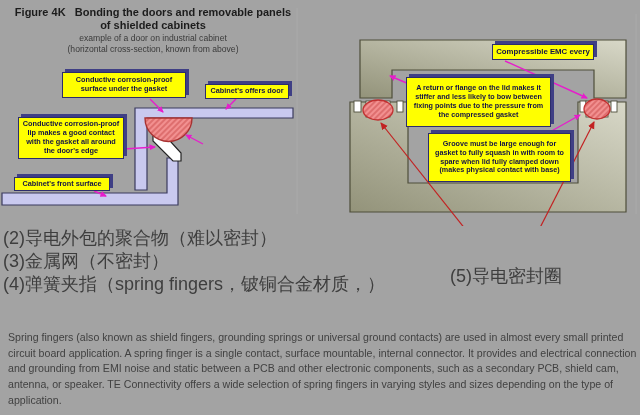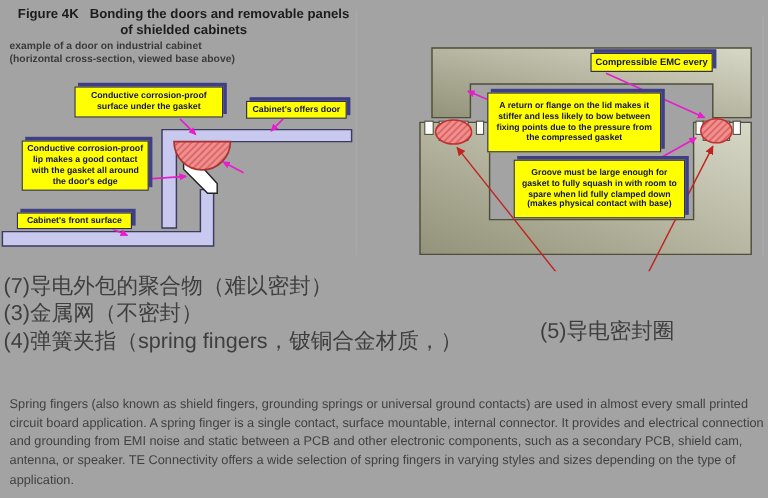--- a/index.html
+++ b/index.html
@@ -7,21 +7,21 @@
         font-family:"Liberation Sans",sans-serif;overflow:hidden;}
   .diagram-svg{position:absolute;left:0;top:0;}
   .lbl{position:absolute;background:#ffff00;border:1px solid #2d2d6b;
        box-shadow:3px -3px 0 #3f3f85;color:#131347;font-weight:bold;
        font-size:7.3px;line-height:1.22;text-align:center;
        display:flex;align-items:center;justify-content:center;
        padding:1px 2px;box-sizing:border-box;}
   .lbl.wide{font-size:7.2px;}
   .ftitle{position:absolute;text-align:center;font-weight:bold;
           font-size:11px;line-height:1.18;color:#1c1c1c;}
-  .fsub{position:absolute;font-weight:bold;
+  .fsub{position:absolute;text-align:center;font-weight:normal;
         font-size:8.6px;line-height:1.3;color:#3a3a3a;}
   .notes{position:absolute;left:3px;top:227px;font-size:18px;
          line-height:23px;color:#3e3e3e;white-space:nowrap;}
   .note5{position:absolute;left:450px;top:264px;font-size:18px;color:#3e3e3e;white-space:nowrap;}
   .para{position:absolute;left:8px;top:330px;width:630px;font-size:10.6px;
         line-height:15.7px;color:#414141;text-align:left;}
 </style>
 </head>
 <body>
 
@@ -87,34 +87,34 @@
       <line x1="524" y1="259" x2="594" y2="122" marker-end="url(#ar)"></line>
     </g>
   </svg>
 
   <div class="ftitle" style="left:8px;top:6px;width:290px">
     <div>Figure 4K&nbsp;&nbsp;&nbsp;Bonding the doors and removable panels</div>
     <div>of shielded cabinets</div>
   </div>
   <div class="fsub" style="left:8px;top:33px;width:290px">
     <div>example of a door on industrial cabinet</div>
-    <div>(horizontal cross-section, viewed base above)</div>
+    <div>(horizontal cross-section, known from above)</div>
   </div>
 
   <div class="lbl" style="left:62px;top:72px;width:124px;min-height:26px">Conductive corrosion-proof surface under the gasket</div>
   <div class="lbl" style="left:205px;top:84px;width:84px;min-height:15px">Cabinet's offers door</div>
   <div class="lbl" style="left:18px;top:117px;width:106px;min-height:42px">Conductive corrosion-proof lip makes a good contact with the gasket all around the door's edge</div>
   <div class="lbl" style="left:14px;top:177px;width:96px;min-height:14px">Cabinet's front surface</div>
 
   <div class="lbl" style="left:492px;top:44px;width:102px;min-height:16px;font-size:7.8px">Compressible EMC every</div>
   <div class="lbl wide" style="left:406px;top:77px;width:145px;min-height:50px">A return or flange on the lid makes it stiffer and less likely to bow between fixing points due to the pressure from the compressed gasket</div>
   <div class="lbl wide" style="left:428px;top:133px;width:143px;min-height:49px">Groove must be large enough for gasket to fully squash in with room to spare when lid fully clamped down (makes physical contact with base)</div>
 
   <div class="notes">
-    <div>(7)导电外包的聚合物（难以密封）</div>
+    <div>(2)导电外包的聚合物（难以密封）</div>
     <div>(3)金属网（不密封）</div>
     <div>(4)弹簧夹指（spring fingers，铍铜合金材质，）</div>
   </div>
   <div class="note5">(5)导电密封圈</div>
 
   <div class="para">Spring fingers (also known as shield fingers, grounding springs or universal ground contacts) are used in almost every small printed circuit board application. A spring finger is a single contact, surface mountable, internal connector. It provides and electrical connection and grounding from EMI noise and static between a PCB and other electronic components, such as a secondary PCB, shield cam, antenna, or speaker. TE Connectivity offers a wide selection of spring fingers in varying styles and sizes depending on the type of application.</div>
 
 </div>
 
 </body></html>

